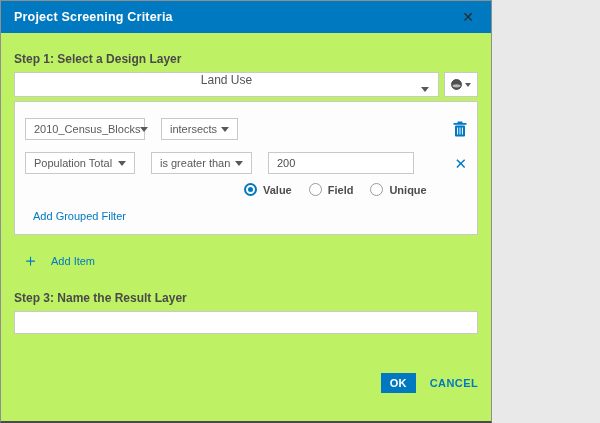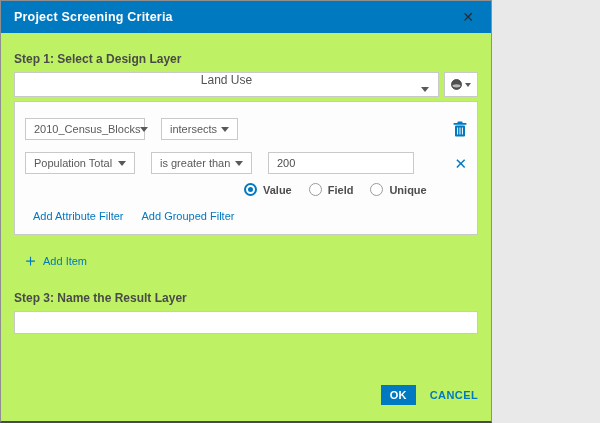--- a/index.html
+++ b/index.html
@@ -98,33 +98,33 @@
     width:5px; height:5px; border-radius:50%; background:#0079c1;
   }
   .radio-label { margin-left:6px; font-size:11px; font-weight:700; color:#4d4d4d; }
 
   .links-row { margin-top:14px; padding-left:8px; display:flex; }
   .link { color:#0079c1; font-size:11px; cursor:pointer; }
   .link + .link { margin-left:18px; }
 
   .add-item-row { margin-top:17px; padding-left:8px; display:flex; align-items:center; cursor:pointer; }
   .plus-icon { color:#0079c1; font-size:17px; font-weight:400; line-height:1; }
-  .add-item-label { margin-left:4px; color:#0079c1; font-size:11px; }
+  .add-item-label { margin-left:12px; color:#0079c1; font-size:11px; }
 
   .step3-label { margin-top:22px; }
   .result-input {
     margin-top:6px; width:100%; height:23px;
     background:#ffffff; border:1px solid #c9c9c9;
     font-size:12px; color:#4d4d4d; padding:0 8px;
     font-family:"Liberation Sans","DejaVu Sans",sans-serif;
   }
 
   
   .footer {
-    position:absolute; right:13px; bottom:16px;
+    position:absolute; right:13px; bottom:28px;
     display:flex; align-items:center;
   }
   .ok-button {
     background:#0079c1; color:#ffffff; border:none;
     font-size:11px; font-weight:700; letter-spacing:.3px;
     padding:4px 9px; height:20px; cursor:pointer;
     font-family:"Liberation Sans","DejaVu Sans",sans-serif;
   }
   .cancel-button {
     margin-left:14px; color:#0079c1; font-size:11px; font-weight:700;
@@ -215,21 +215,20 @@
           <span class="radio-circle"></span>
           <span class="radio-label">Field</span>
         </span>
         <span class="radio-group">
           <span class="radio-circle"></span>
           <span class="radio-label">Unique</span>
         </span>
       </div>
 
       <div class="links-row">
-        <span class="link">Add Attribute Filter</span>
         <span class="link">Add Grouped Filter</span>
       </div>
 
     </div>
 
     <div class="add-item-row">
       <span class="plus-icon">＋</span>
       <span class="add-item-label">Add Item</span>
     </div>
 

